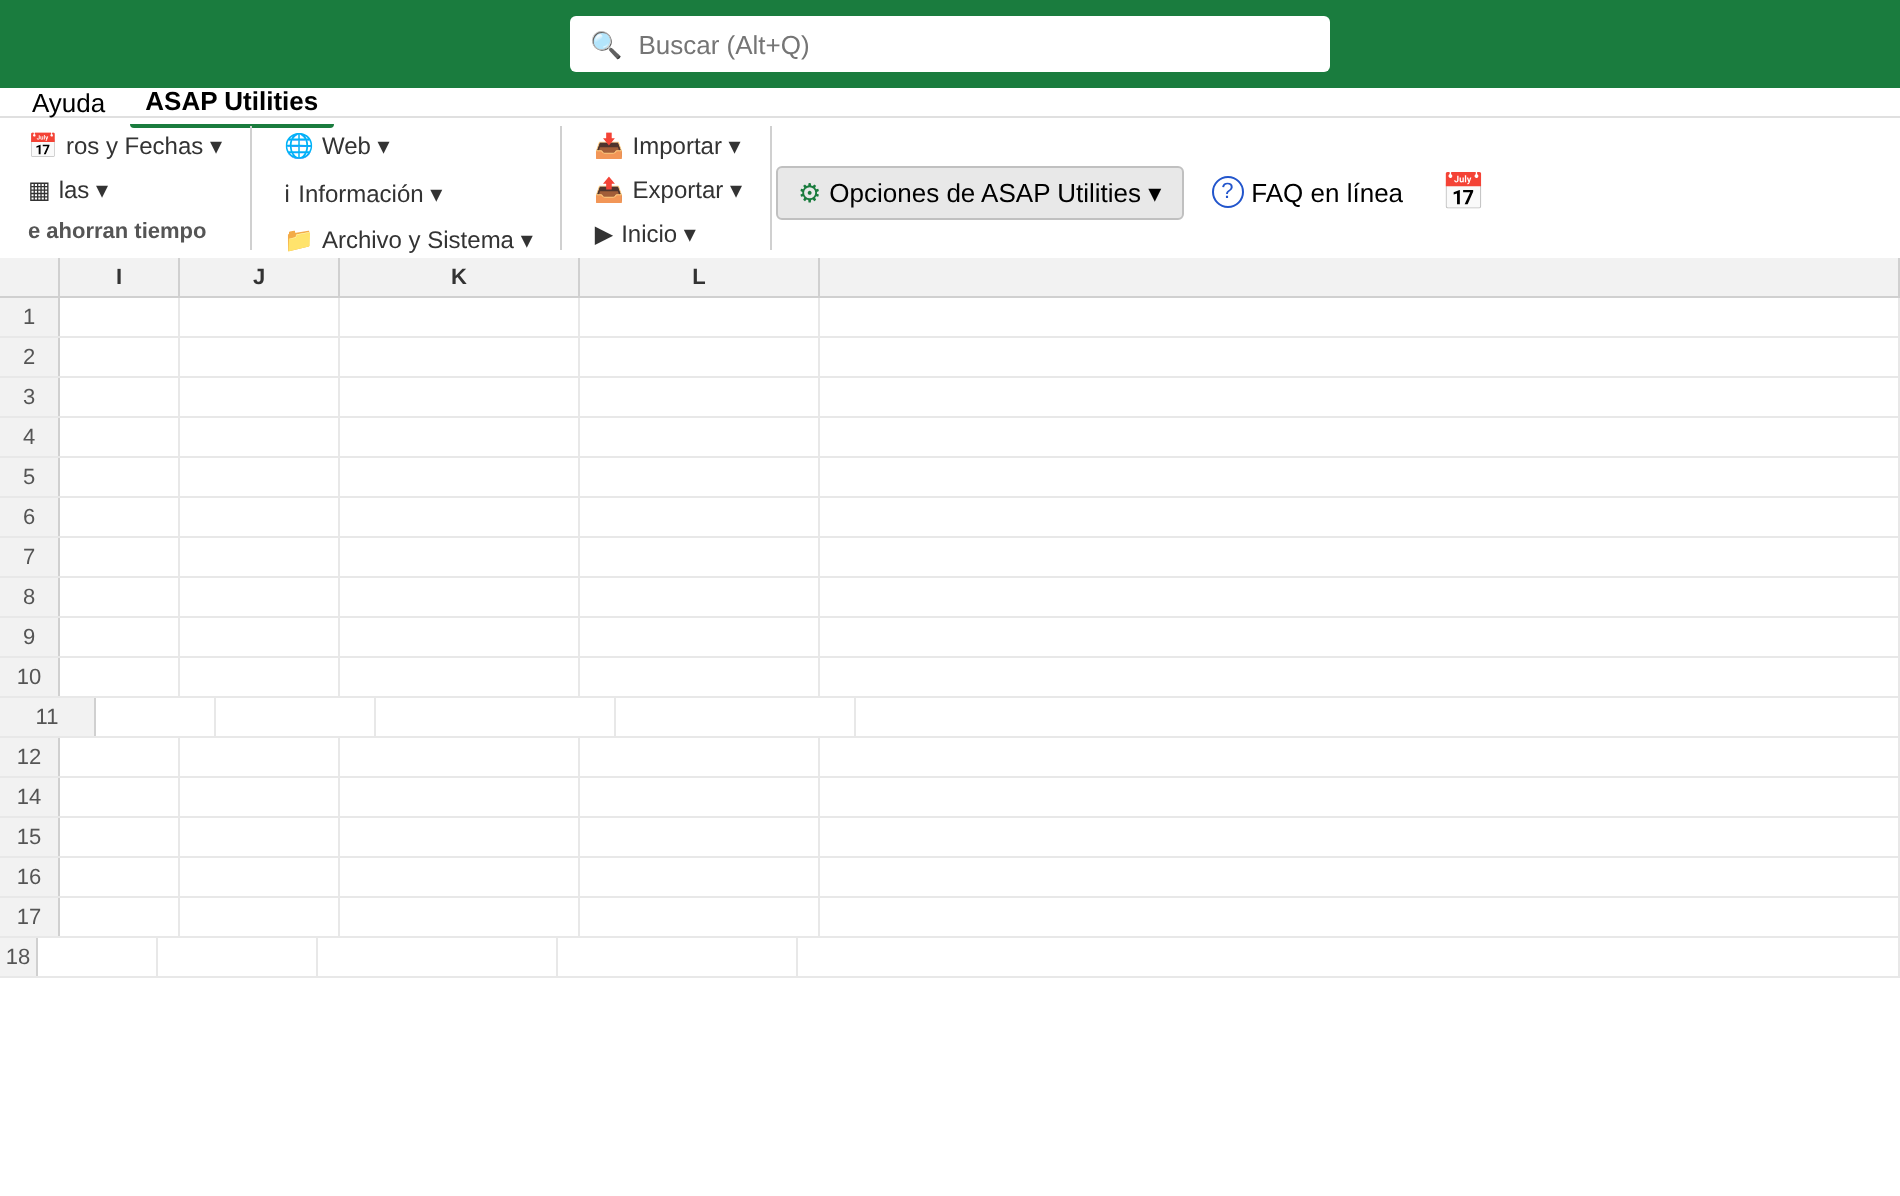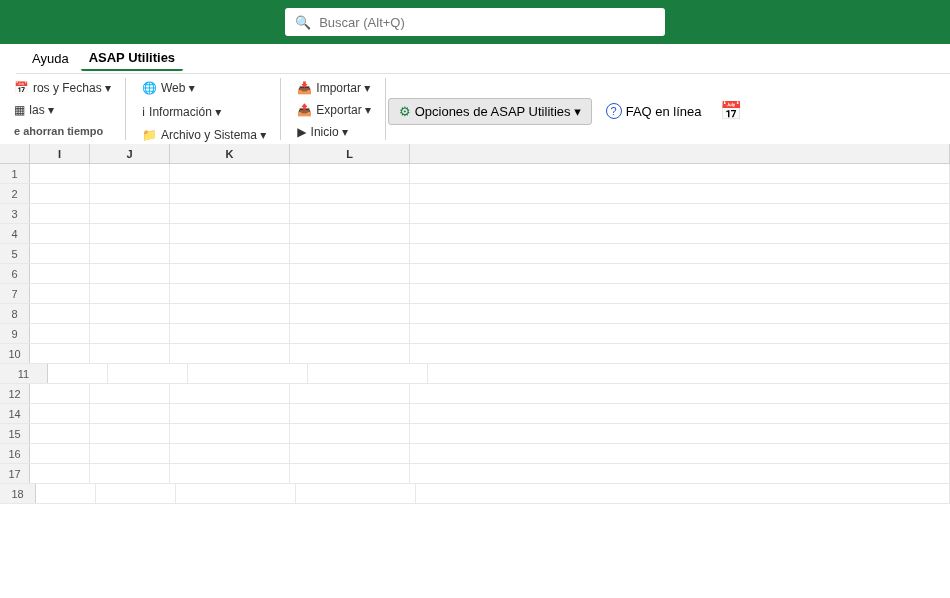--- a/index.html
+++ b/index.html
@@ -33,26 +33,25 @@
     }
     .search-icon-svg {
       color: #888;
       font-size: 13px;
     }
 
     
     .menu-bar {
       background: #fff;
       border-bottom: 1px solid #e0e0e0;
-      height: 30px;
+      height: 15px;
       display: flex;
       align-items: center;
       padding: 0 8px;
       gap: 4px;
-      margin-left: 16px;
     }
     .menu-item {
       padding: 4px 8px;
       cursor: pointer;
       font-size: 13px;
       color: #000;
       border-radius: 2px;
     }
     .menu-item.active {
       border-bottom: 2px solid #1a7c3e;
@@ -367,21 +366,21 @@
   </div>
       <div class="grid-row">
     <div class="grid-cell" style="width:30px; background:#f2f2f2; justify-content:center; font-size:11px; color:#555; border-right:1px solid #d0d0d0;">17</div>
     <div class="grid-cell" style="width:60px;"></div>
     <div class="grid-cell" style="width:80px;"></div>
     <div class="grid-cell" style="width:120px;"></div>
     <div class="grid-cell" style="width:120px;"></div>
     <div class="grid-cell" style="flex:1;"></div>
   </div>
       <div class="grid-row">
-    <div class="grid-cell" style="width:36px; background:#f2f2f2; justify-content:center; font-size:11px; color:#555; border-right:1px solid #d0d0d0;">18</div>
+    <div class="grid-cell" style="width:19px; background:#f2f2f2; justify-content:center; font-size:11px; color:#555; border-right:1px solid #d0d0d0;">18</div>
     <div class="grid-cell" style="width:60px;"></div>
     <div class="grid-cell" style="width:80px;"></div>
     <div class="grid-cell" style="width:120px;"></div>
     <div class="grid-cell" style="width:120px;"></div>
     <div class="grid-cell" style="flex:1;"></div>
   </div>
     </div>
 </div>
 
 </body></html>

